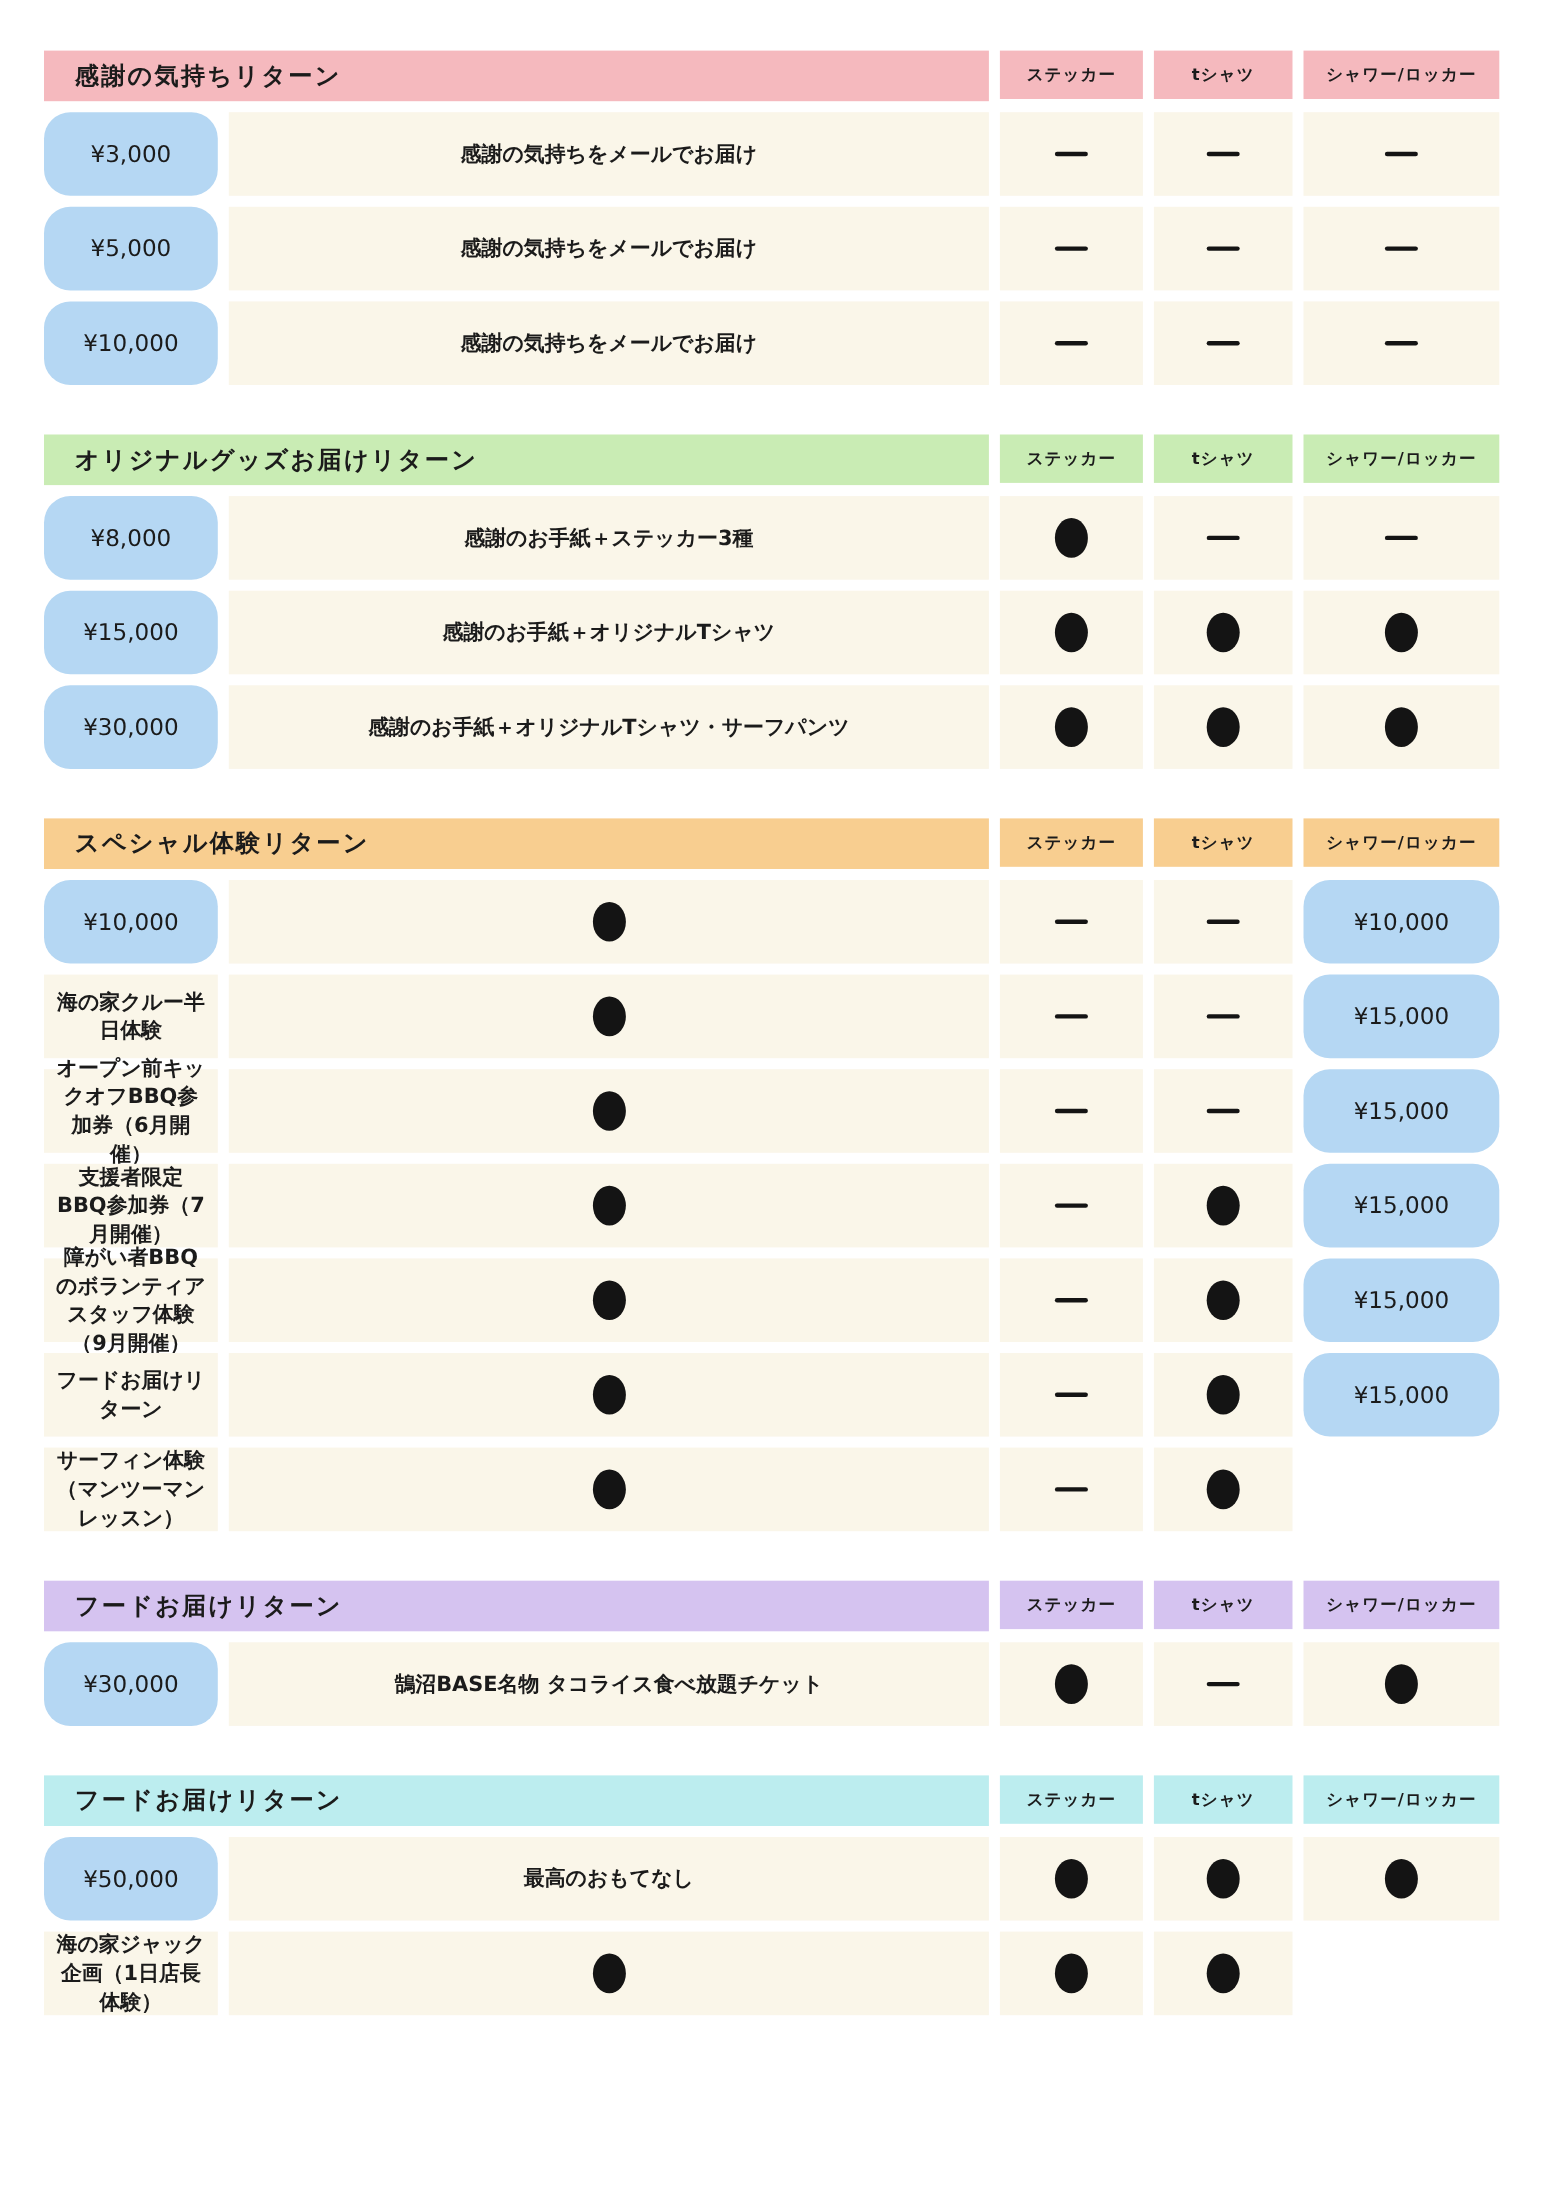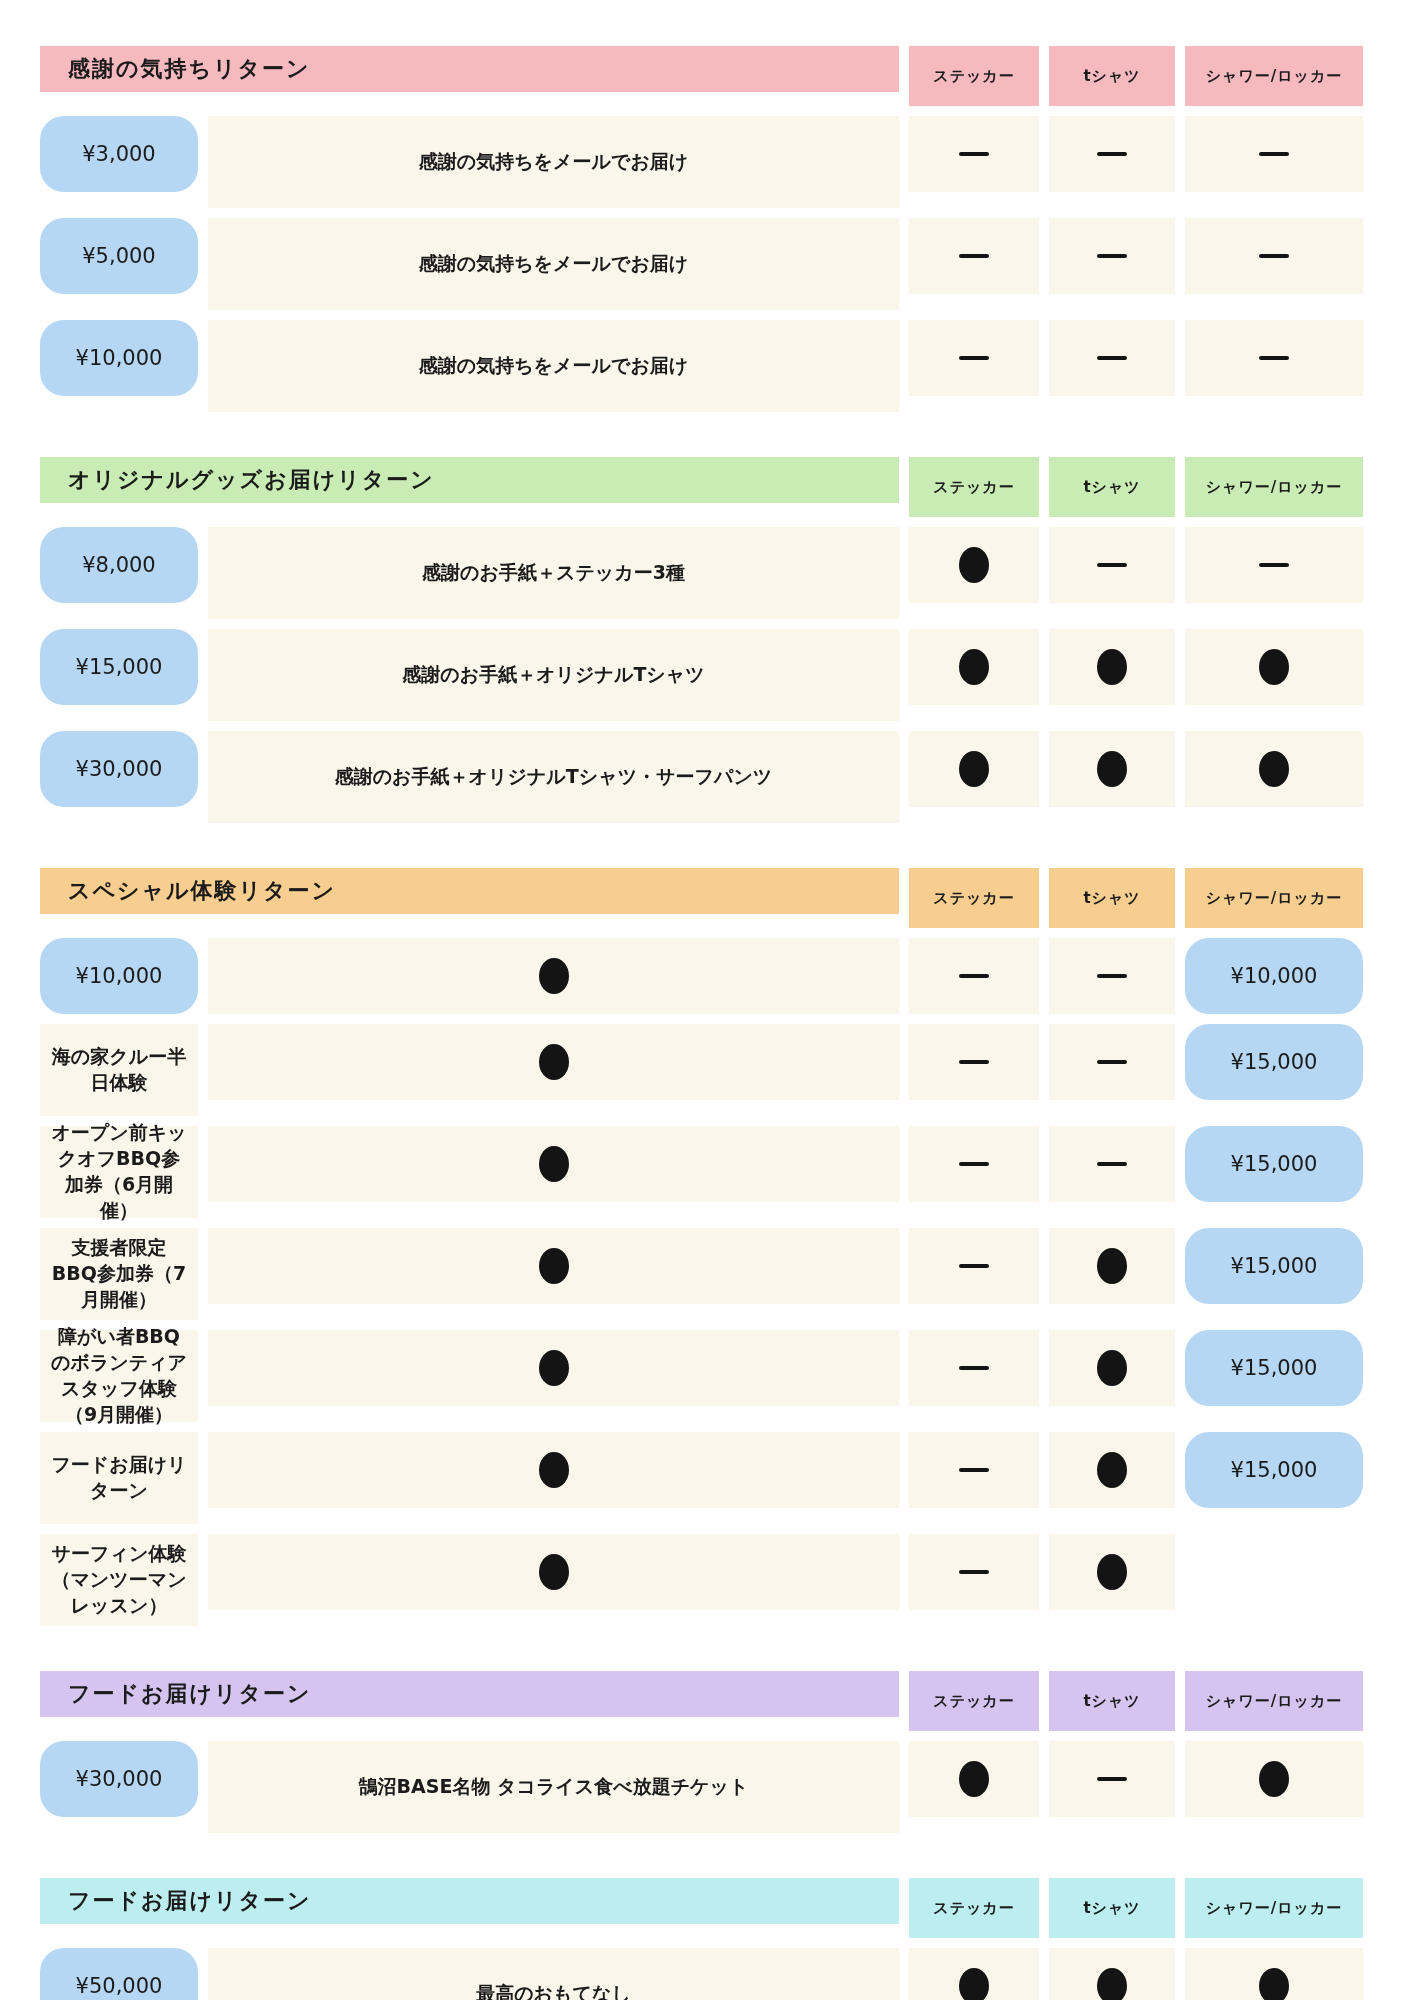--- a/index.html
+++ b/index.html
@@ -26,42 +26,42 @@
     height: 46px;
     display: flex;
     align-items: center;
     padding-left: 28px;
     font-size: 22px;
     font-weight: 700;
     letter-spacing: 2px;
   }
   .col-head {
     background: var(--accent);
-    height: 60px;
+    height: 44px;
     display: flex;
     align-items: center;
     justify-content: center;
     font-size: 15px;
     font-weight: 700;
     letter-spacing: 1px;
     white-space: nowrap;
   }
   .price-cell {
     background: var(--price-bg);
     height: 76px;
     display: flex;
     align-items: center;
     justify-content: center;
     font-size: 21px;
     font-weight: 500;
     border-radius: 24px;
   }
   .desc-cell {
     background: var(--body-bg);
-    height: 92px;
+    height: 76px;
     display: flex;
     align-items: center;
     justify-content: center;
     font-size: 19px;
     font-weight: 600;
     text-align: center;
     padding: 0 10px;
   }
   .mark-cell {
     background: var(--body-bg);

